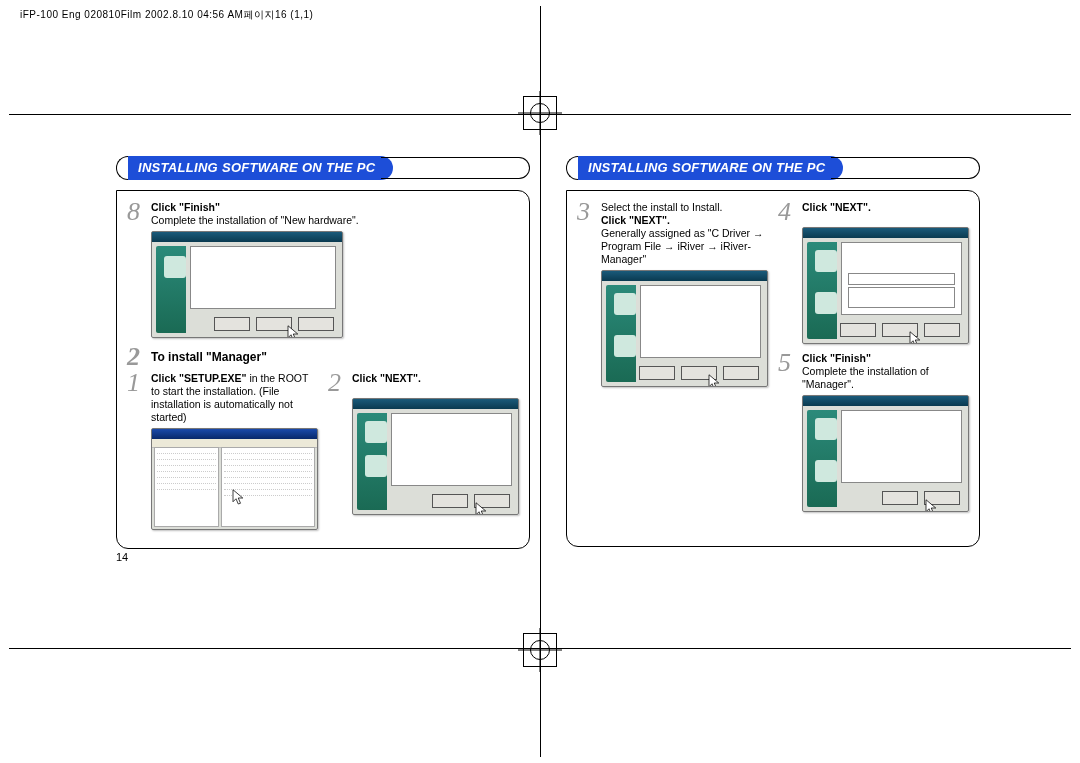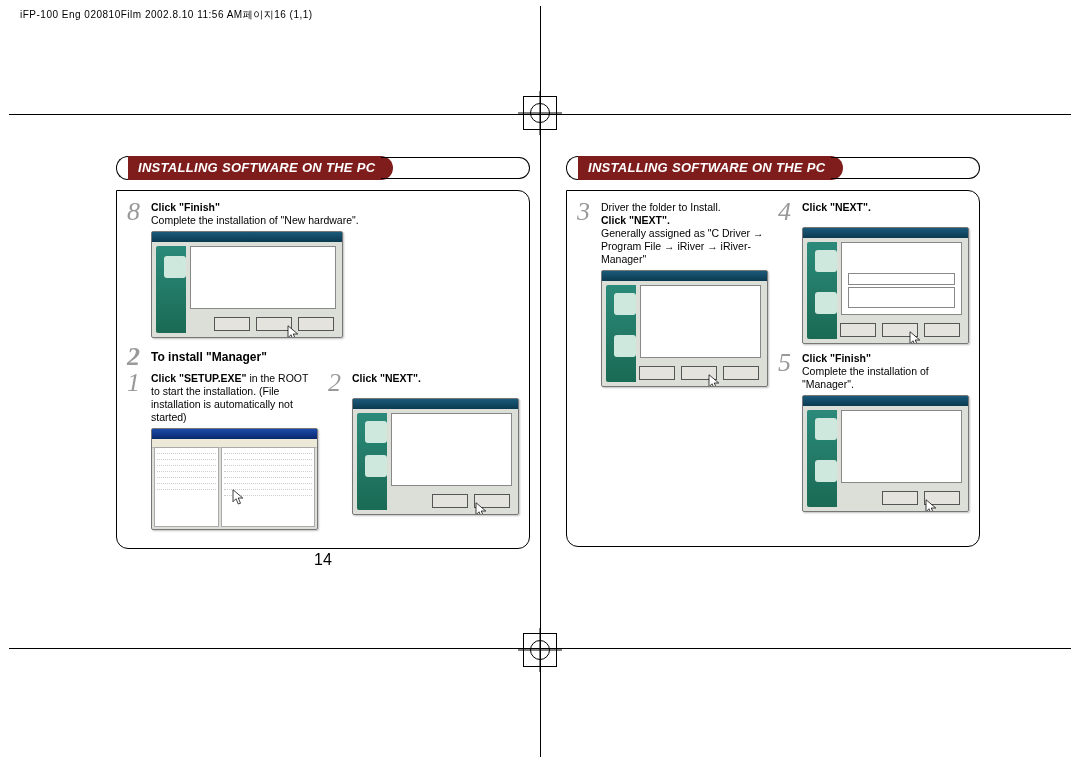--- a/index.html
+++ b/index.html
@@ -62,21 +62,21 @@
     border: 1px solid #000;
     border-right: none;
     border-top-left-radius: 12px;
     border-bottom-left-radius: 12px;
     background: #fff;
     box-sizing: border-box;
     z-index:2;
   }
   .title-bar .mid {
     flex: 0 0 auto;
-    background: #7f1d1d;
+    background: #1d4ed8;
     color: #fff;
     font-weight: bold;
     font-style: italic;
     font-size: 13px;
     letter-spacing: 0.3px;
     height: 24px;
     line-height: 24px;
     padding: 0 18px 0 10px;
     border-top-right-radius: 12px;
     border-bottom-right-radius: 12px;
@@ -156,33 +156,33 @@
   .shot .btn { width:34px; height:12px; background:#e4e3de; border:1px solid #555; }
   .cursor {
     position:absolute; width:15px; height:18px;
   }
   .cursor svg{width:100%;height:100%;}
 
   .row { display:flex; gap:10px; align-items:flex-start; }
   .col { flex:1; }
 
   .pagenum {
-    text-align:center;
-    font-size:16px;
+    text-align:left;
+    font-size:11px;
     margin-top:2px;
   }
   .shot.explorer .menubar{position:absolute;top:10px;left:0;right:0;height:8px;background:#ece9d8;border-bottom:1px solid #bbb;}
   .shot.explorer .left{position:absolute;top:18px;left:2px;bottom:2px;width:38%;border:1px solid #aaa;background:#fff;}
   .shot.explorer .right{position:absolute;top:18px;right:2px;bottom:2px;left:42%;border:1px solid #aaa;background:#fff;}
   .shot.explorer .lines span{display:block;border-bottom:1px dotted #ccc;height:5px;margin:0 2px;}
 </style>
 </head>
 <body>
 
-<div class="header-bar">iFP-100 Eng 020810Film  2002.8.10 11:56 AM페이지16 (1,1)</div>
+<div class="header-bar">iFP-100 Eng 020810Film  2002.8.10 04:56 AM페이지16 (1,1)</div>
 
 <div class="crop-h1"></div>
 <div class="crop-h2"></div>
 <div class="crop-v"></div>
 <div class="reg top">
     <div class="circ"></div>
   </div>
 <div class="reg bot">
     <div class="circ"></div>
   </div>
@@ -301,21 +301,21 @@
       <div class="mid">INSTALLING SOFTWARE ON THE PC</div>
       <div class="rest"></div>
     </div>
     <div class="content-box">
 
       <div class="row">
         <div class="col">
           <div class="step">
             <div class="num">3</div>
             <div class="txt">
-              <span>Driver the folder to Install.</span><br>
+              <span>Select the install to Install.</span><br>
               <b>Click "NEXT".</b><br>
               <span>Generally assigned as "C Driver → Program File → iRiver → iRiver-Manager"</span>
             </div>
           </div>
           <div class="shot" style="width:165px;height:115px;margin-left:24px;">
             <div class="tbar"></div>
             <div class="sidebar">
                 <div class="sbimg" style="top:8px;"></div>
                 <div class="sbimg" style="top:50px;"></div>
               </div>

